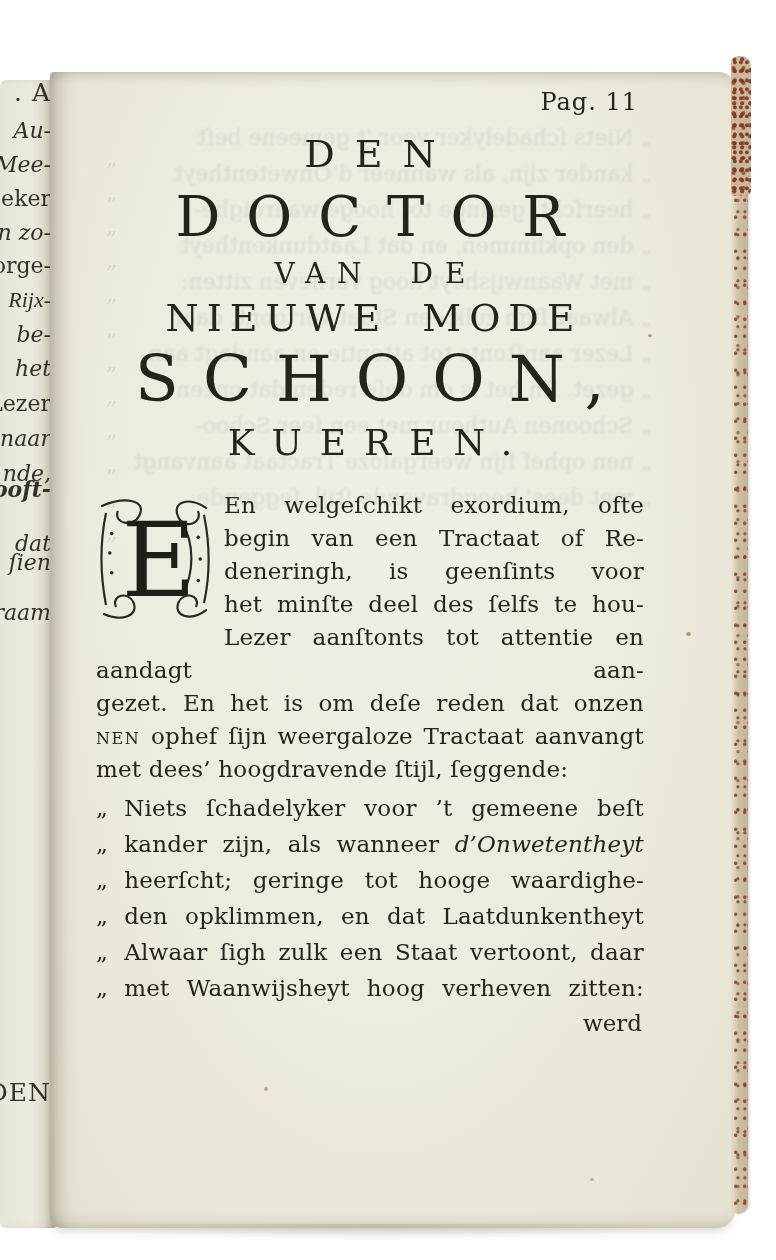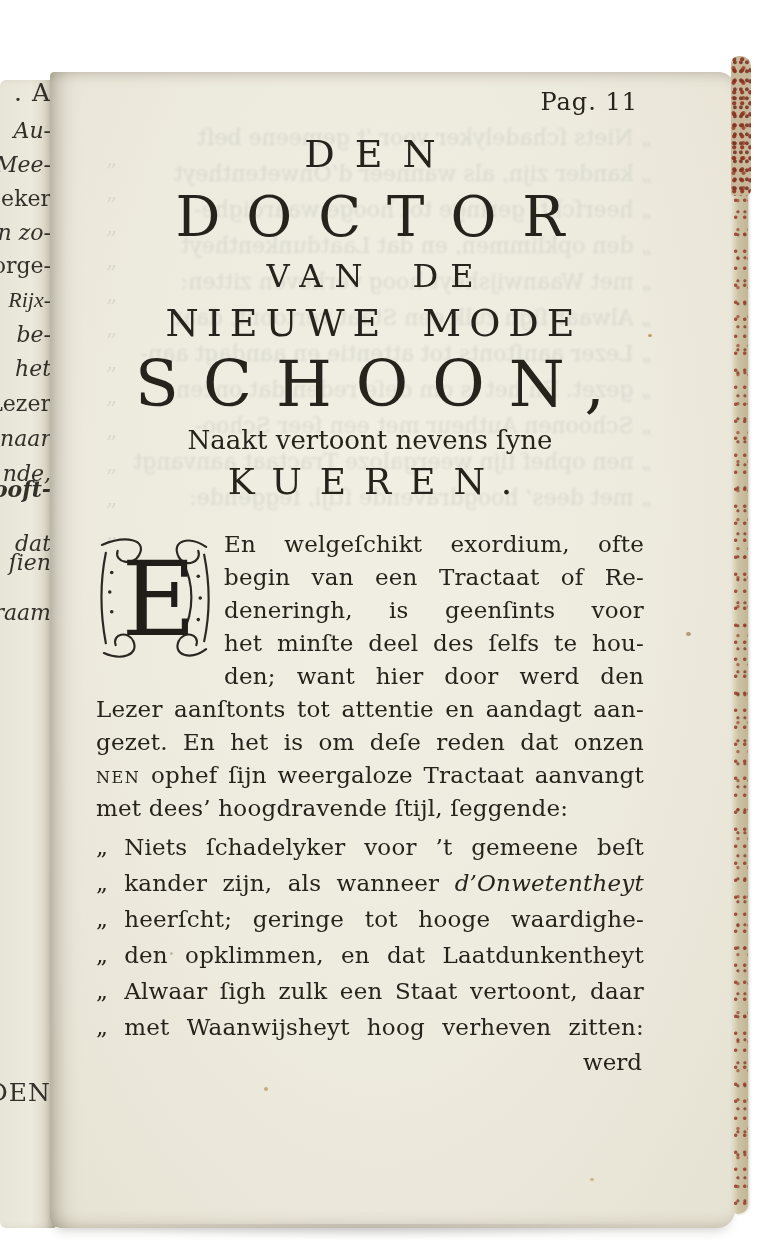--- a/index.html
+++ b/index.html
@@ -47,21 +47,21 @@
     position:absolute;left:56px;top:70px;width:20px;
     opacity:.28;color:#a9b0a6;filter:blur(.5px);
     font-size:22px;line-height:34px;text-align:left;
   }
   
   .content{position:relative;width:548px;margin:16px 0 0 46px;}
   .pagnum{font-size:24px;text-align:right;padding-right:6px;letter-spacing:1px;}
   .t-center{text-align:center;white-space:nowrap;}
   .t-den{font-size:38px;letter-spacing:20px;margin-top:16px;text-indent:20px;}
   .t-doctor{font-size:56px;letter-spacing:26px;margin-top:8px;text-indent:26px;}
-  .t-vande{font-size:32px;letter-spacing:12px;word-spacing:16px;margin-top:8px;text-indent:12px;}
+  .t-vande{font-size:28px;letter-spacing:12px;word-spacing:16px;margin-top:8px;text-indent:12px;}
   .t-nieuwe{font-size:38px;letter-spacing:8px;word-spacing:14px;margin-top:6px;text-indent:8px;}
   .t-schoon{font-size:64px;letter-spacing:24px;margin-top:2px;text-indent:24px;}
   .t-sub{font-size:26px;margin-top:4px;}
   .t-kueren{font-size:36px;letter-spacing:18px;margin-top:6px;text-indent:18px;}
   .bodyblock{margin-top:26px;font-size:23px;}
   .dropcap{float:left;width:118px;height:130px;margin:4px 10px 0 0;}
   .bline,.qline{
     text-align:justify;text-align-last:justify;
     line-height:33px;letter-spacing:.2px;
   }
@@ -162,21 +162,20 @@
     </div>
 
   <div class="content">
     <div class="pagnum">Pag. 11</div>
 
     <div class="t-center t-den">DEN</div>
     <div class="t-center t-doctor">DOCTOR</div>
     <div class="t-center t-vande">VAN DE</div>
     <div class="t-center t-nieuwe">NIEUWE MODE</div>
     <div class="t-center t-schoon">SCHOON,</div>
-    <div class="t-center t-sub">Naakt vertoont nevens ſyne</div>
     <div class="t-center t-kueren">KUEREN.</div>
 
     <div class="bodyblock" id="body-lines">
       <svg class="dropcap" viewBox="0 0 120 130">
         <g fill="none" stroke="#2b2721" stroke-width="2.2" stroke-linecap="round">
           <path d="M6,12 C30,2 52,6 44,22 C38,34 18,30 22,18"></path>
           <path d="M112,14 C94,2 76,8 84,24 C90,36 108,30 104,18"></path>
           <path d="M8,122 C26,130 44,124 38,110 C33,99 16,102 20,114"></path>
           <path d="M112,118 C96,130 78,124 84,110 C89,99 106,102 102,114"></path>
           <path d="M10,20 C4,50 4,80 10,112"></path>
@@ -190,21 +189,20 @@
             <circle cx="104" cy="44" r="1.8"></circle>
           <circle cx="106" cy="66" r="1.8"></circle>
             <circle cx="104" cy="88" r="1.8"></circle>
         </g>
         <text x="26" y="104" font-family="DejaVu Serif, Liberation Serif, serif" font-size="104" fill="#211e19">E</text>
       </svg>
     <div class="bline"><span>En welgeſchikt exordium, ofte</span></div>
         <div class="bline"><span>begin van een Tractaat of Re-</span></div>
         <div class="bline"><span>deneringh, is geenſints voor</span></div>
         <div class="bline"><span>het minſte deel des ſelfs te hou-</span></div>
-        <div class="bline"><span>den; want hier door werd den</span></div>
         <div class="bline"><span>Lezer aanſtonts tot attentie en aandagt aan-</span></div>
         <div class="bline"><span>gezet.  En het is om deſe reden dat onzen</span></div>
         <div class="bline"><span class="sc">nen</span><span> ophef ſijn weergaloze Tractaat aanvangt</span></div>
         <div class="bline no-just"><span>met dees’ hoogdravende ſtijl, ſeggende:</span></div>
       </div>
 
     <div class="quoteblock" id="quote-lines">
         <div class="qline"><span class="qmark">„</span><span>Niets ſchadelyker voor ’t gemeene beſt</span></div>
         <div class="qline"><span class="qmark">„</span><span>kander zijn, als wanneer </span><span class="i">d’Onwetentheyt</span></div>
         <div class="qline"><span class="qmark">„</span><span>heerſcht; geringe tot hooge waardighe-</span></div>

